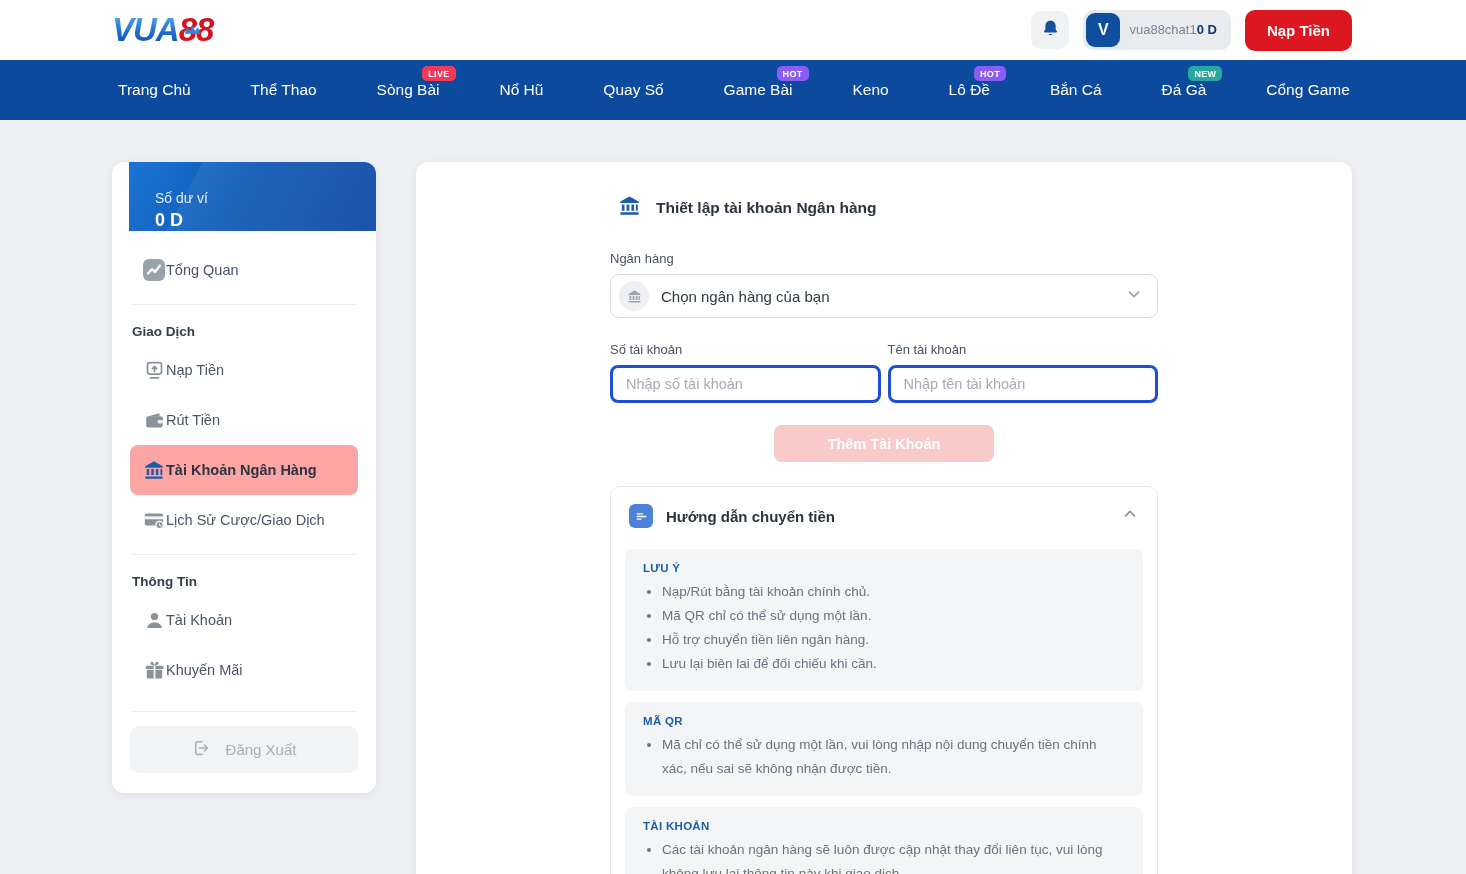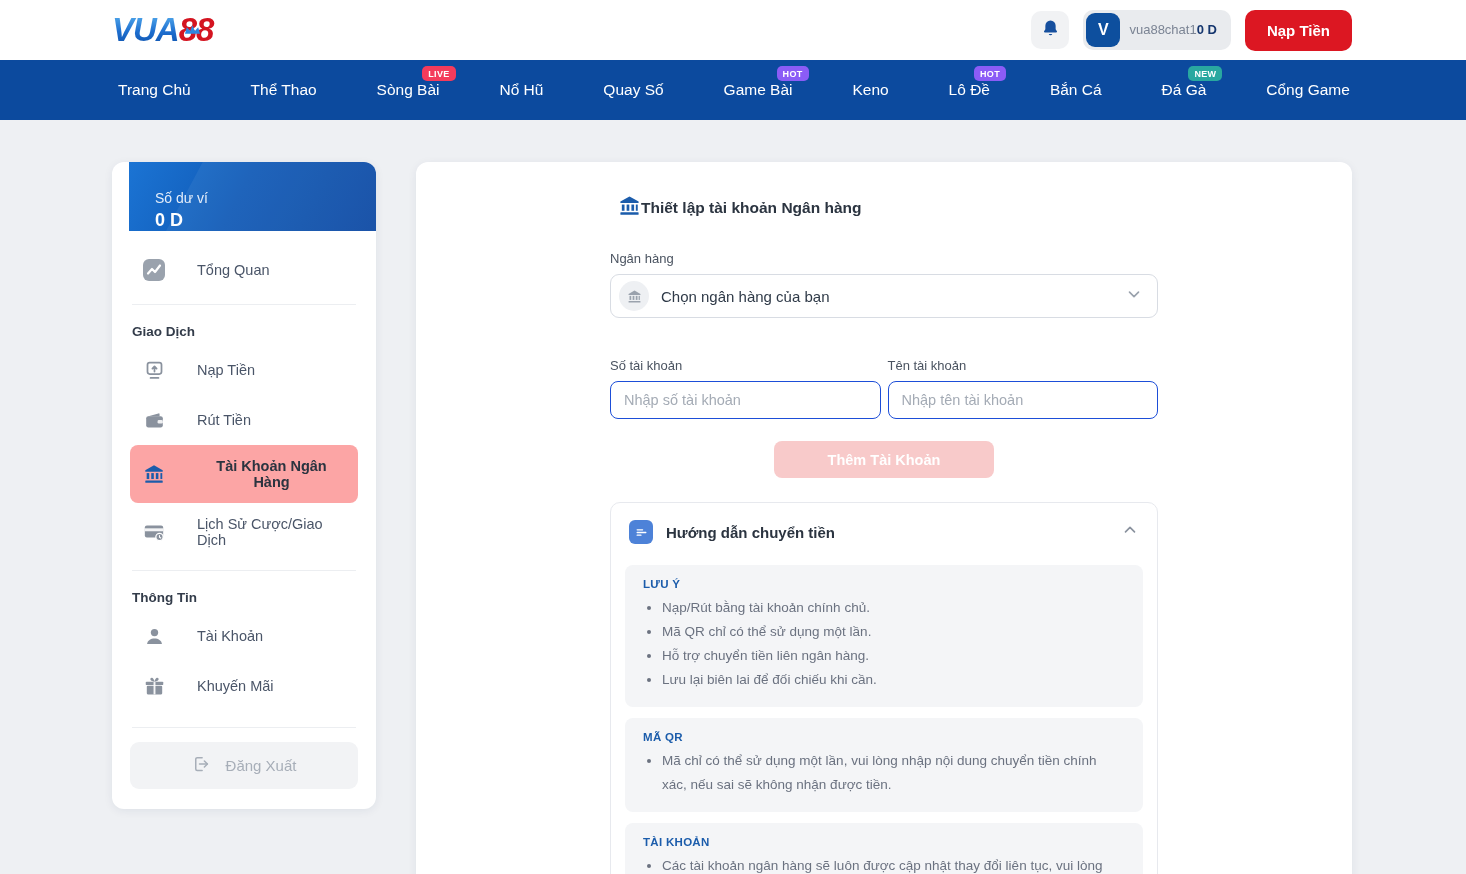--- a/index.html
+++ b/index.html
@@ -32,41 +32,41 @@
   
   .content { display:flex; align-items:flex-start; gap:40px; padding:42px 114px 0 112px; }
 
   
   .sidebar { width:264px; background:#fff; border-radius:12px; box-shadow:0 2px 10px rgba(20,40,80,.07); overflow:hidden; flex-shrink:0; }
   .wallet { height:69px; background:linear-gradient(118deg,#1b74d4 0%,#115bb7 45%,#0d49a3 100%); position:relative; padding:28px 26px 0; overflow:hidden;margin-left:17px; }
   .wallet::after { content:""; position:absolute; right:-40px; top:-60px; width:220px; height:200px; background:rgba(255,255,255,.06); transform:rotate(28deg); }
   .wallet-label { color:#e3edfa; font-size:14px; }
   .wallet-balance { color:#fff; font-size:18px; font-weight:bold; margin-top:4px; }
   .side-menu { padding:14px 18px 20px; }
-  .side-item { display:flex; align-items:center; gap:31px; padding:13px 12px; border-radius:8px; cursor:pointer; color:#4a5568; font-size:14.5px; }
+  .side-item { display:flex; align-items:center; gap:0; padding:13px 12px; border-radius:8px; cursor:pointer; color:#4a5568; font-size:14.5px; }
   .side-item .si-ic { width:24px; height:24px; display:flex; align-items:center; justify-content:center; color:#8a929e; flex-shrink:0; }
   .side-item.active { background:#fca5a5; color:#2b3440; font-weight:700;text-align:center; }
   .side-item.active .si-ic { color:#1b5cab; }
   .side-divider { height:1px; background:#eceef1; margin:9px 2px; }
   .side-sec-title { font-size:13.5px; font-weight:bold; color:#333c4a; padding:10px 2px 6px; }
   .logout-btn { margin-top:14px; width:100%; background:#f2f3f5; border:none; border-radius:9px; padding:13px 0; display:flex; align-items:center; justify-content:center; gap:16px; color:#a7aeb8; font-size:15px; cursor:pointer; font-family:inherit; }
 
   
   .main-card { flex:1; background:#fff; border-radius:12px; box-shadow:0 2px 10px rgba(20,40,80,.07); min-height:698px; padding:32px 0 34px; }
   .form-wrap { width:548px; margin:0 auto; }
-  .page-title-row { display:flex; align-items:center; padding-left:8px; }
+  .page-title-row { display:flex; align-items:center; gap:15px; padding-left:8px; }
   .page-title { font-size:15.5px; font-weight:bold; color:#2b3440; }
   .field-label { font-size:13px; color:#4a5360; margin-bottom:8px; }
   .bank-label { margin-top:30px; }
   .select-box { height:44px; border:1px solid #d8dce3; border-radius:9px; display:flex; align-items:center; padding:0 14px 0 8px; cursor:pointer; background:#fff; }
   .select-ic { width:30px; height:30px; border-radius:50%; background:#eef0f3; display:flex; align-items:center; justify-content:center; color:#9aa2ad; margin-right:12px; }
   .select-text { font-size:15px; color:#2f3a48; flex:1; }
-  .fields-row { display:flex; gap:7px; margin-top:40px; }
+  .fields-row { display:flex; gap:7px; margin-top:24px; }
   .field-col { flex:1; }
-  .text-input { width:100%; height:38px; border:1px solid #1d4ed8; border-radius:8px; padding:0 13px; font-size:14.5px; font-family:inherit; color:#2f3a48; outline:none; }
+  .text-input { width:100%; height:38px; border:3px solid #1d4ed8; border-radius:8px; padding:0 13px; font-size:14.5px; font-family:inherit; color:#2f3a48; outline:none; }
   .text-input::placeholder { color:#a4abb5; }
   .submit-row { display:flex; justify-content:center; margin-top:22px; }
   .submit-btn { width:220px; height:37px; background:#f8caca; color:#fff; border:none; border-radius:8px; font-size:14.5px; font-weight:bold; cursor:not-allowed; font-family:inherit; }
 
   
   .guide { margin-top:24px; border:1px solid #e7e9ee; border-radius:10px; padding:14px 14px 15px; }
   .guide-head { display:flex; align-items:center; gap:13px; padding:3px 4px 10px; cursor:pointer; }
   .guide-title { font-size:15px; font-weight:bold; color:#2b3440; flex:1; }
   .guide-box { background:#f4f5f7; border-radius:8px; padding:13px 18px 15px; margin-top:11px; }
   .guide-box-heading { font-size:11.5px; font-weight:bold; color:#1b5cab; letter-spacing:.3px; }

